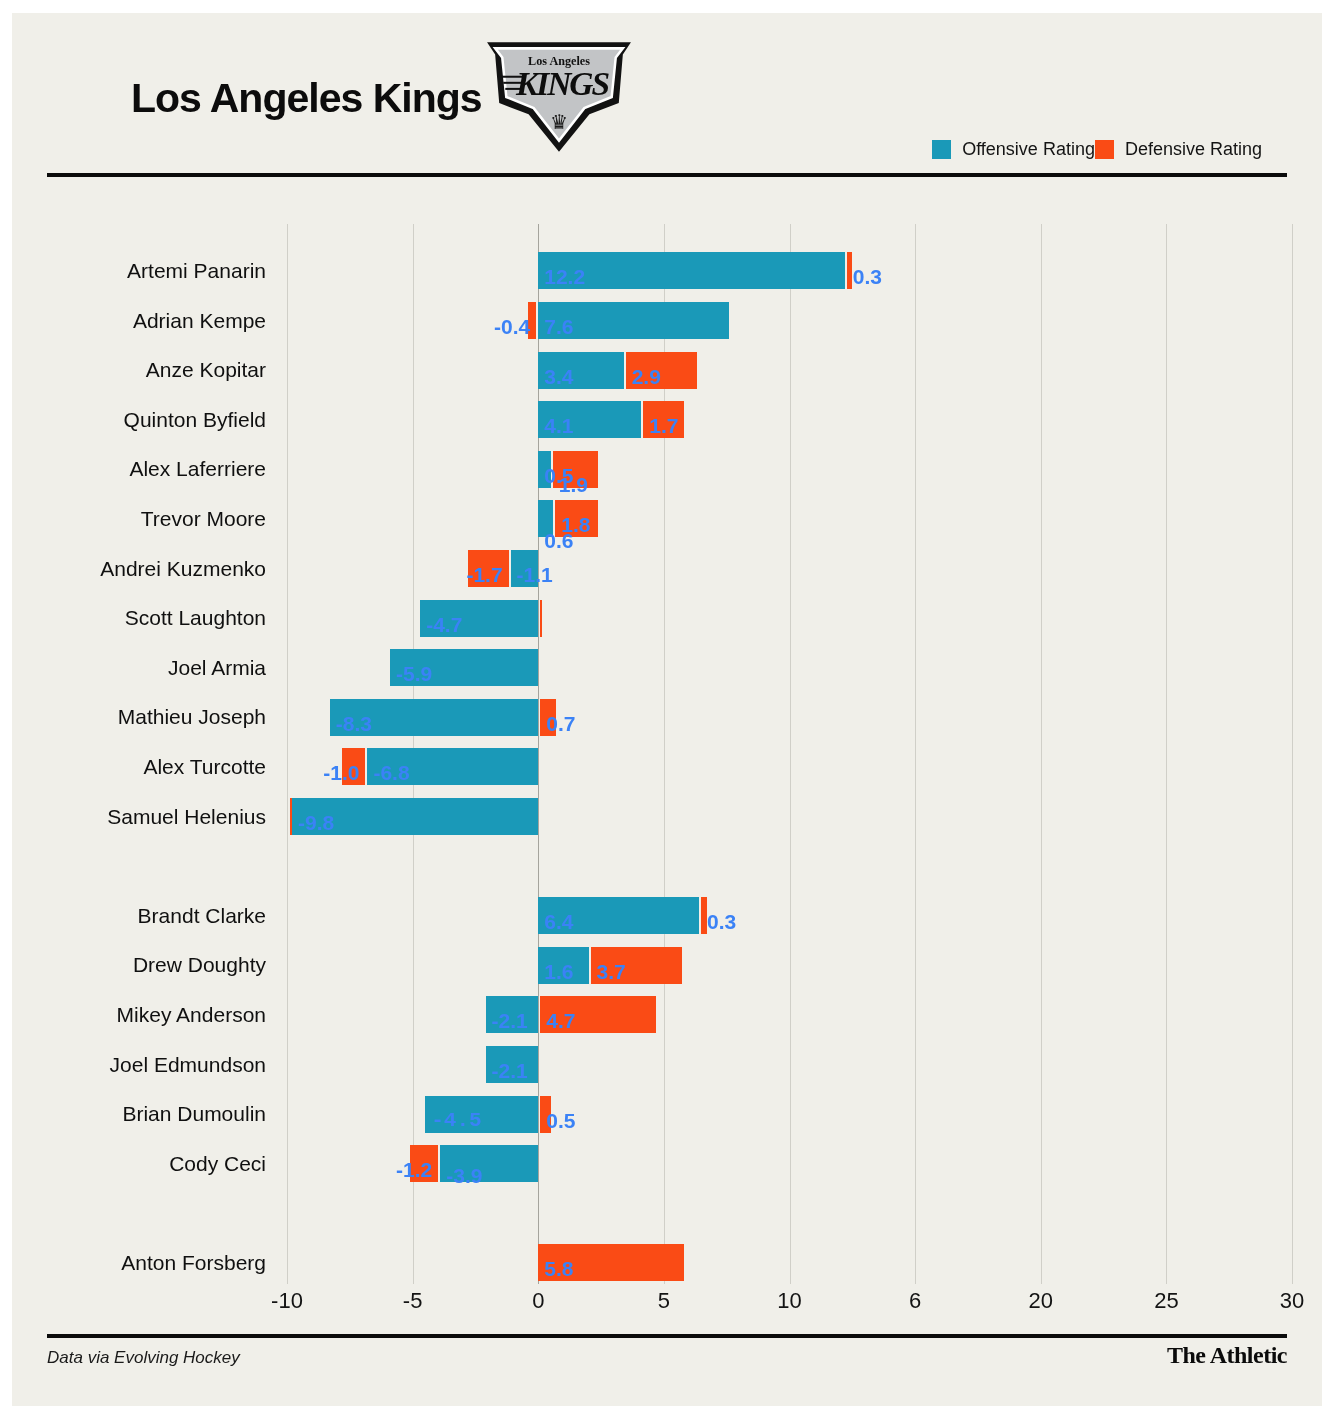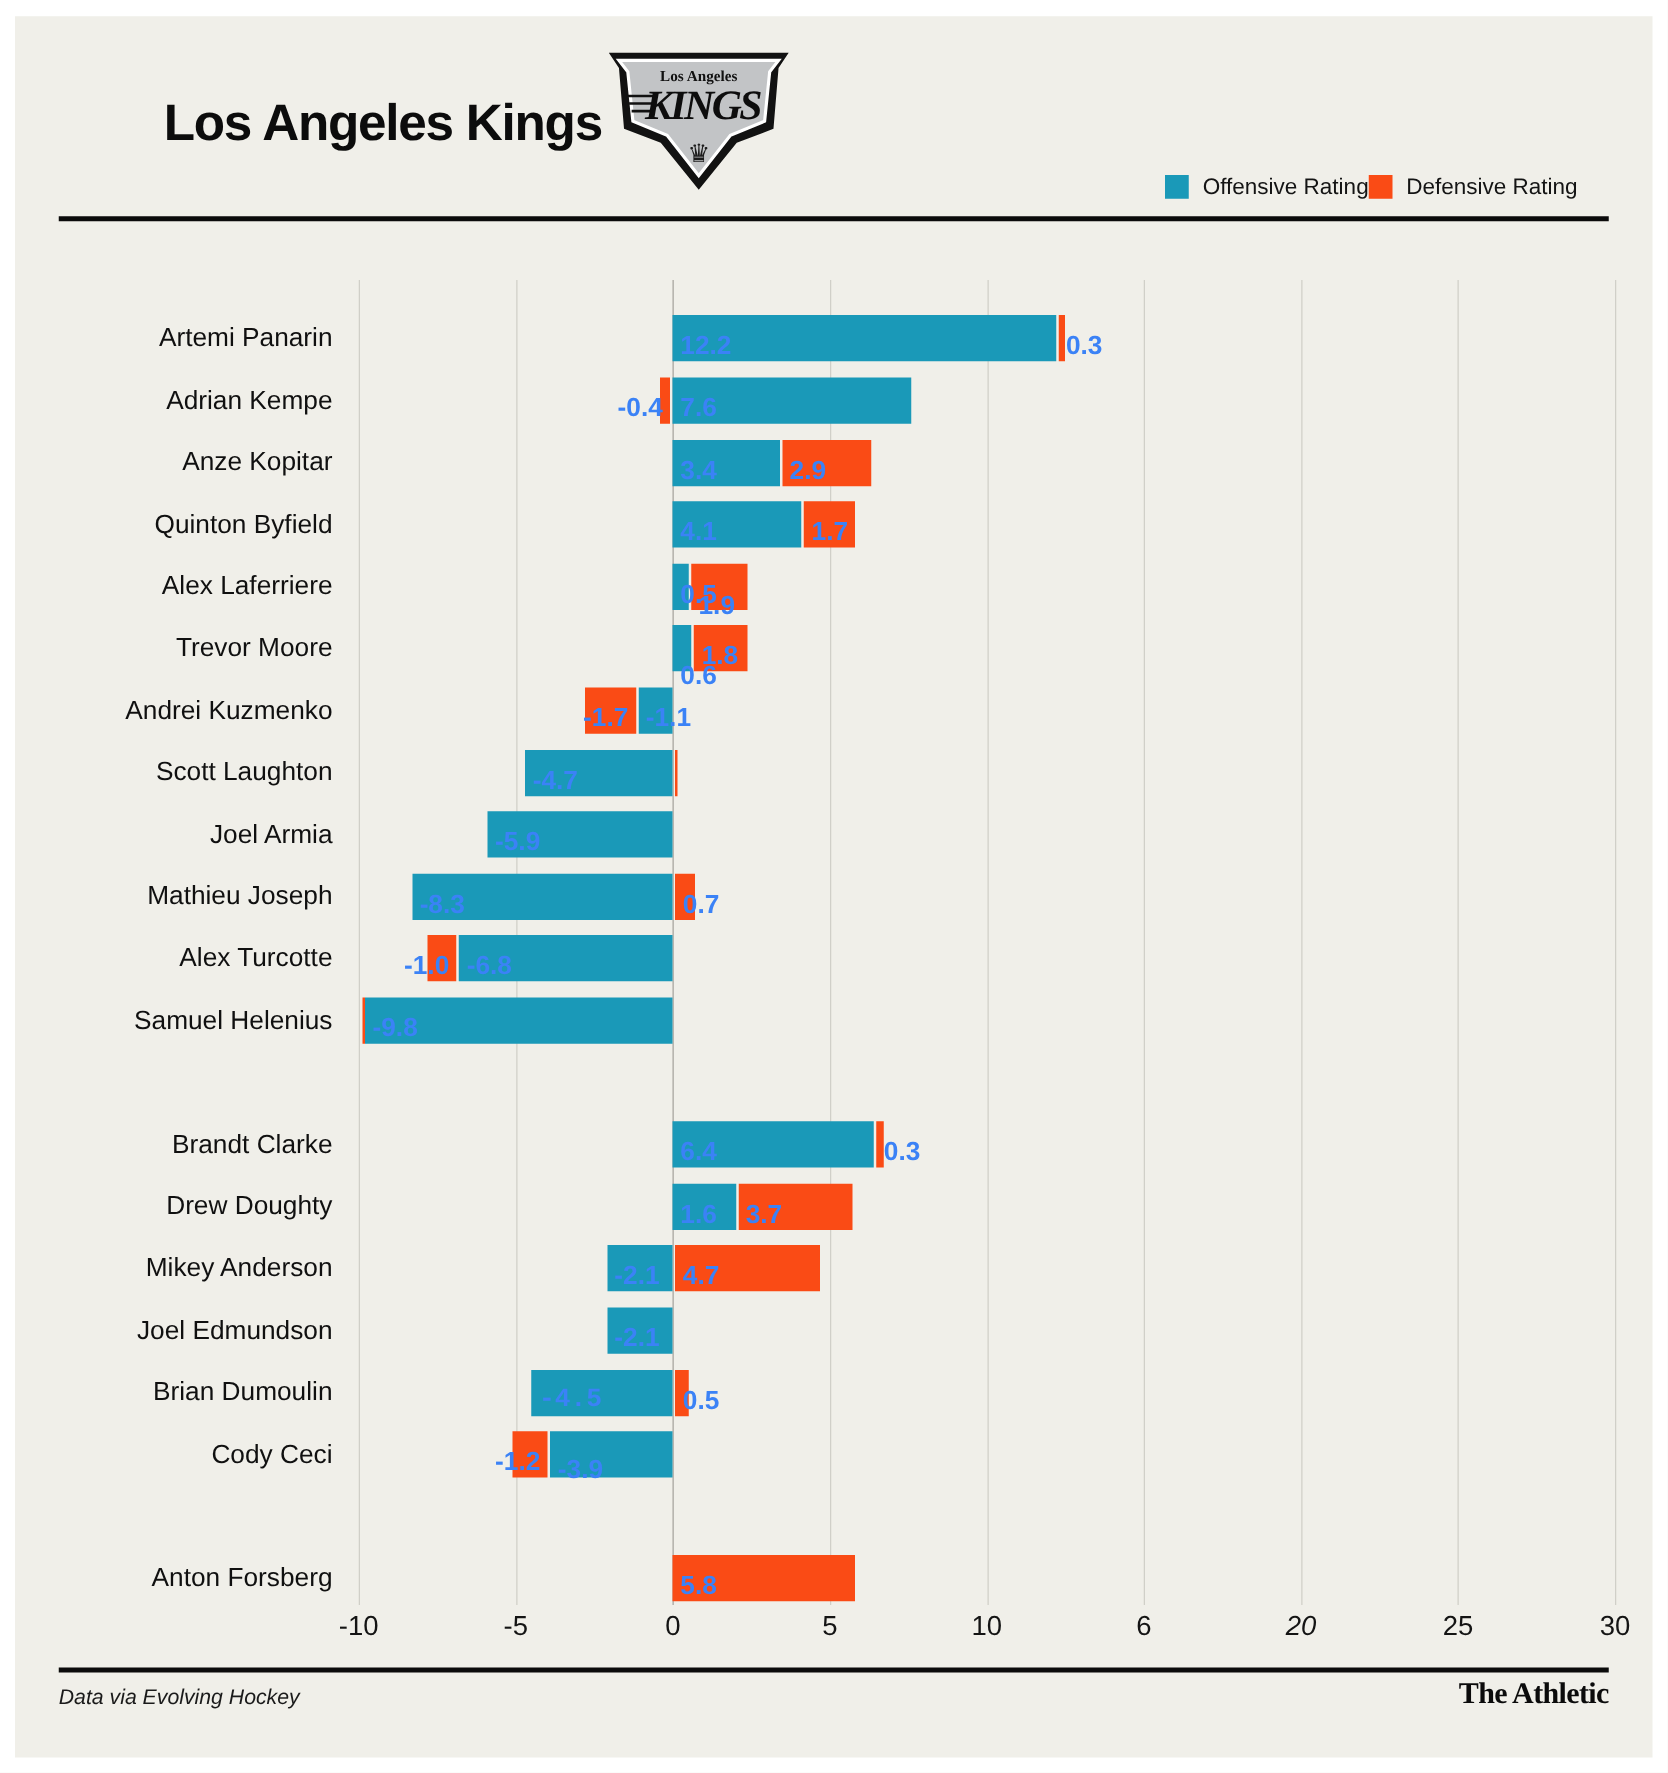--- a/index.html
+++ b/index.html
@@ -89,21 +89,21 @@
     <div class="tick-label" style="left: 377.6px;">-5</div>
     <div class="gridline zero" style="left: 538.3px;"></div>
     <div class="tick-label" style="left: 503.3px;">0</div>
     <div class="gridline" style="left: 663.9px;"></div>
     <div class="tick-label" style="left: 628.9px;">5</div>
     <div class="gridline" style="left: 789.5px;"></div>
     <div class="tick-label" style="left: 754.5px;">10</div>
     <div class="gridline" style="left: 915.1px;"></div>
     <div class="tick-label" style="left: 880.1px;">6</div>
     <div class="gridline" style="left: 1040.8px;"></div>
-    <div class="tick-label" style="left: 1005.8px; font-style: italic;">20</div>
+    <div class="tick-label" style="left: 1005.8px;">20</div>
     <div class="gridline" style="left: 1166.4px;"></div>
     <div class="tick-label" style="left: 1131.4px;">25</div>
     <div class="gridline" style="left: 1292px;"></div>
     <div class="tick-label" style="left: 1257px;">30</div>
     <div class="player-name" style="top: 246px; height: 49.6px; line-height: 49.6px;">Artemi Panarin</div>
     <div class="bar" style="left: 538.3px; width: 306.5px; top: 252.3px; background: rgb(26, 153, 184);"></div>
     <div class="bar-label" style="top: 265.3px; left: 544.25px;">12.2</div>
     <div class="bar" style="left: 846.8px; width: 5.5px; top: 252.3px; background: rgb(250, 75, 21);"></div>
     <div class="bar-label" style="top: 265.3px; left: 852.775px;">0.3</div>
     <div class="player-name" style="top: 295.6px; height: 49.6px; line-height: 49.6px;">Adrian Kempe</div>

